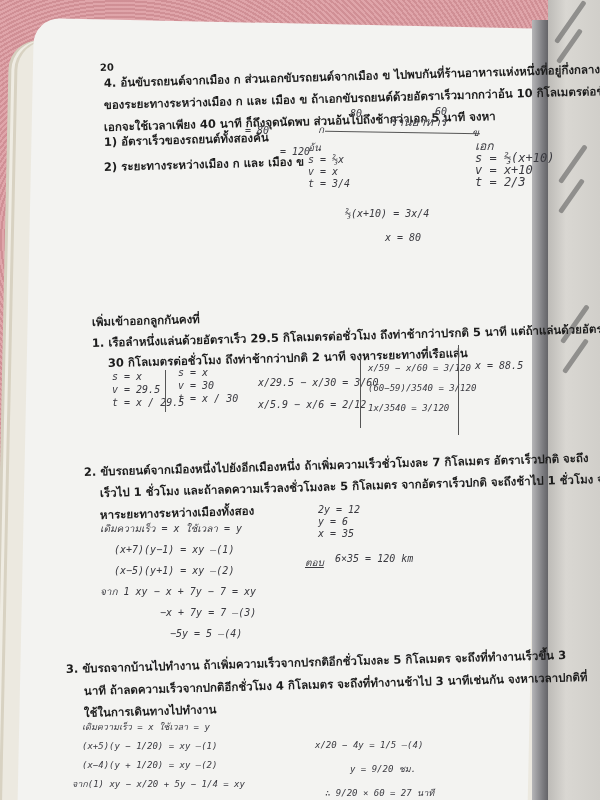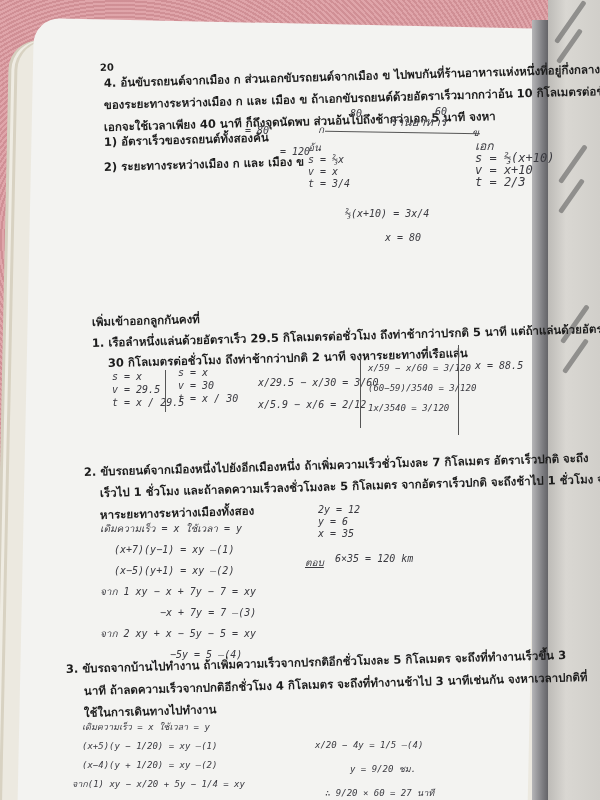--- a/index.html
+++ b/index.html
@@ -132,21 +132,20 @@
 
   <div class="printed" style="left:84px;top:463px;">2.  ขับรถยนต์จากเมืองหนึ่งไปยังอีกเมืองหนึ่ง ถ้าเพิ่มความเร็วชั่วโมงละ 7 กิโลเมตร อัตราเร็วปกติ จะถึง</div>
   <div class="printed" style="left:100px;top:484px;">เร็วไป 1 ชั่วโมง และถ้าลดความเร็วลงชั่วโมงละ 5 กิโลเมตร จากอัตราเร็วปกติ จะถึงช้าไป 1 ชั่วโมง จง</div>
   <div class="printed" style="left:100px;top:506px;">หาระยะทางระหว่างเมืองทั้งสอง</div>
   <div class="hand" style="left:100px;top:518px;line-height:21px;">
     <div>เดิมความเร็ว = x   ใช้เวลา = y</div>
     <div style="padding-left:14px;">(x+7)(y−1) = xy  —(1)</div>
     <div style="padding-left:14px;">(x−5)(y+1) = xy  —(2)</div>
     <div>จาก 1   xy − x + 7y − 7 = xy</div>
     <div style="padding-left:60px;font-style:italic;">−x + 7y = 7 —(3)</div>
-    <div>จาก 2   xy + x − 5y − 5 = xy</div>
     <div style="padding-left:70px;">−5y = 5 —(4)</div>
   </div>
   <div class="hand" style="left:318px;top:504px;line-height:12px;">
     <div>2y = 12</div>
     <div>y = 6</div>
     <div>x = 35</div>
   </div>
   <div class="hand" style="left:305px;top:555px;text-decoration:underline;">ตอบ</div>
   <div class="hand" style="left:335px;top:553px;">6×35 = 120 km</div>
 

